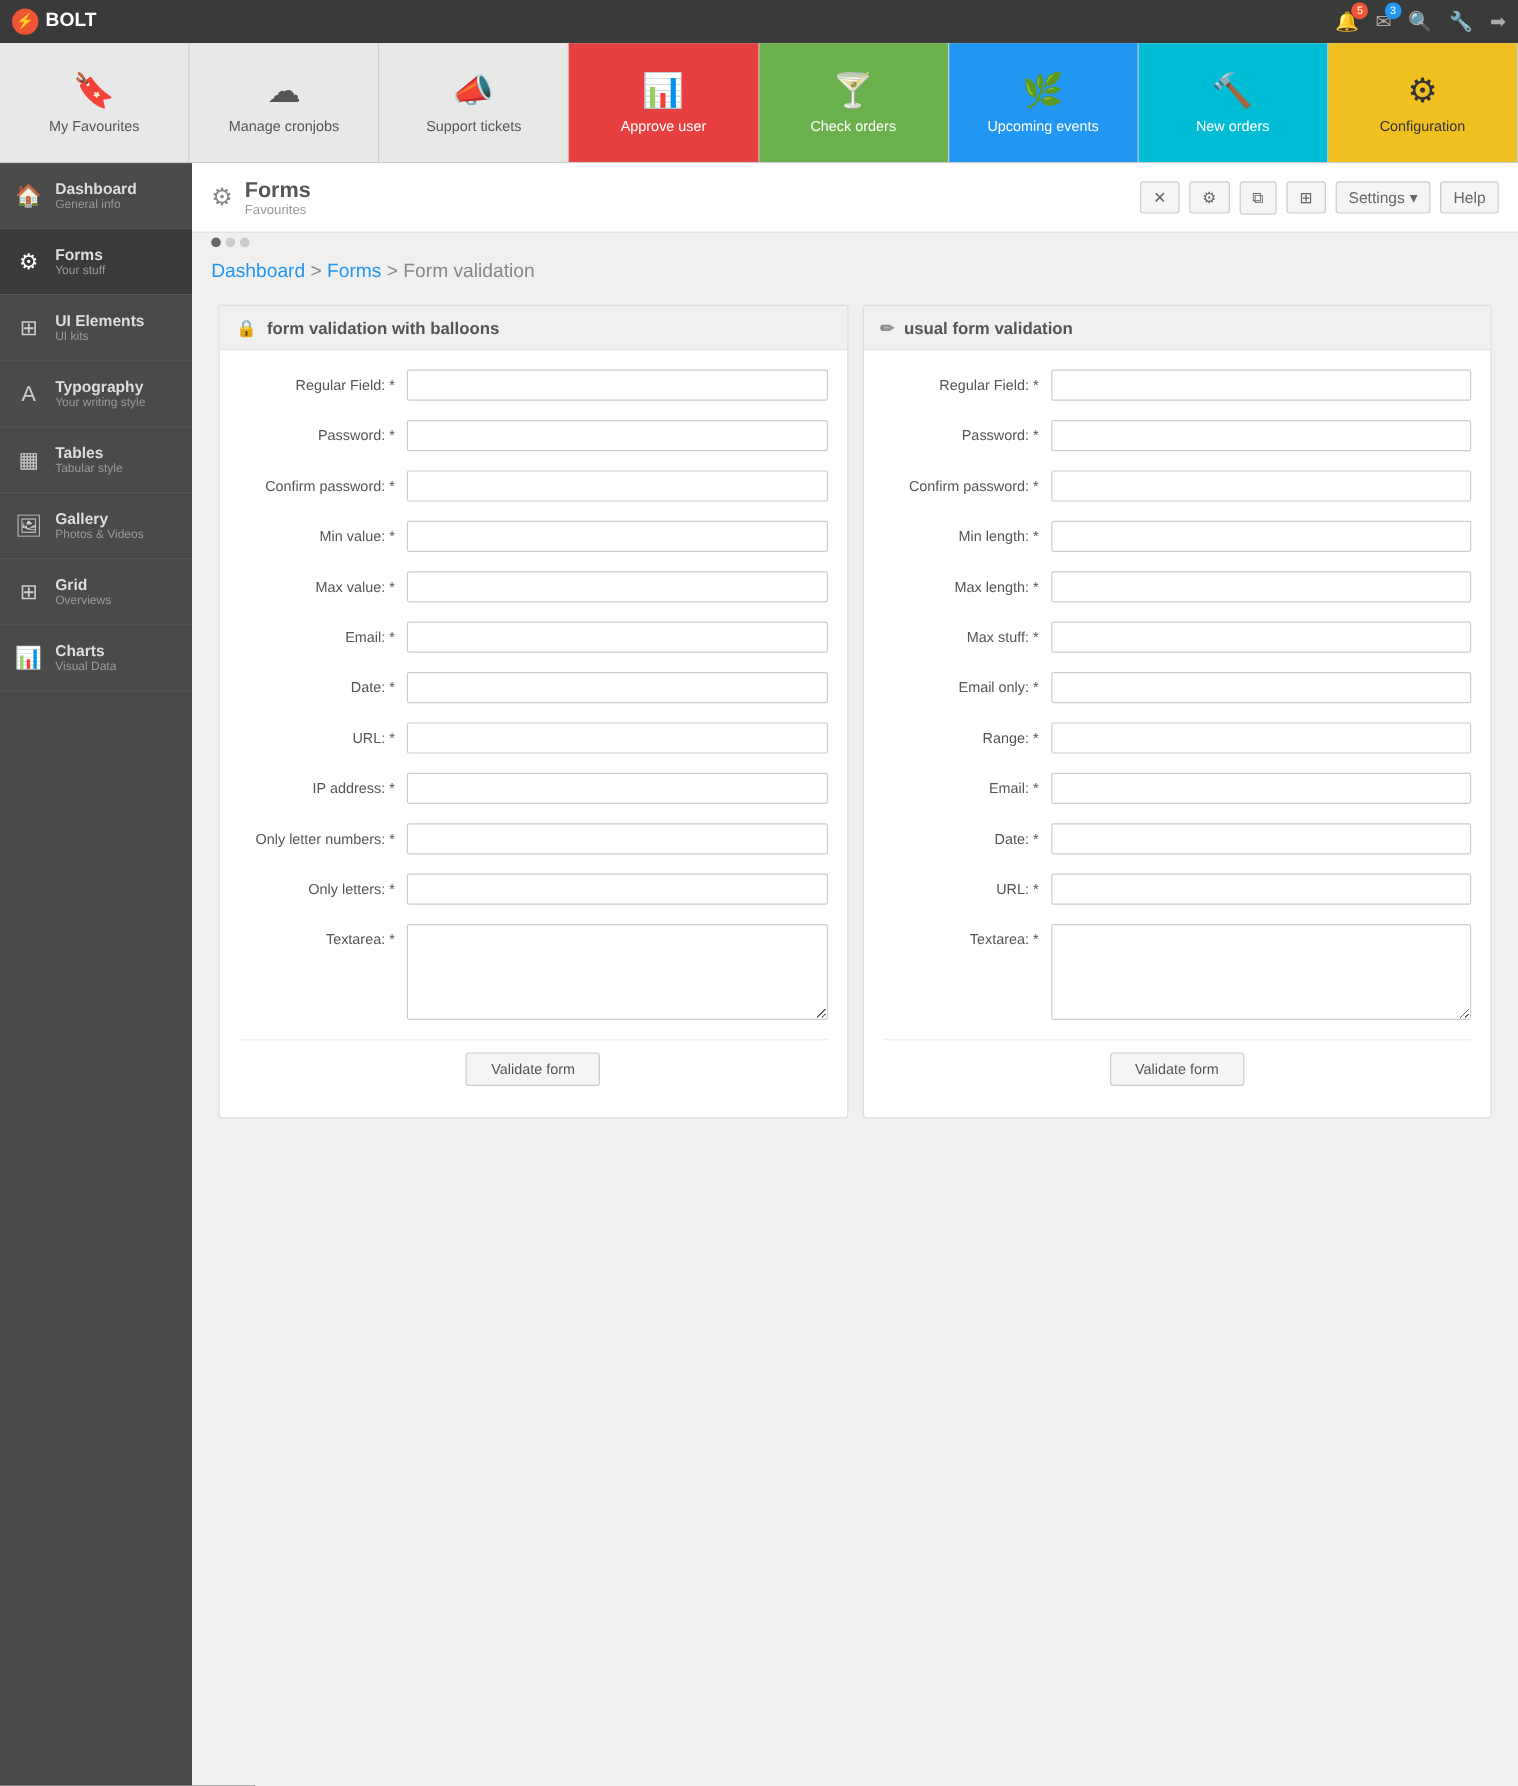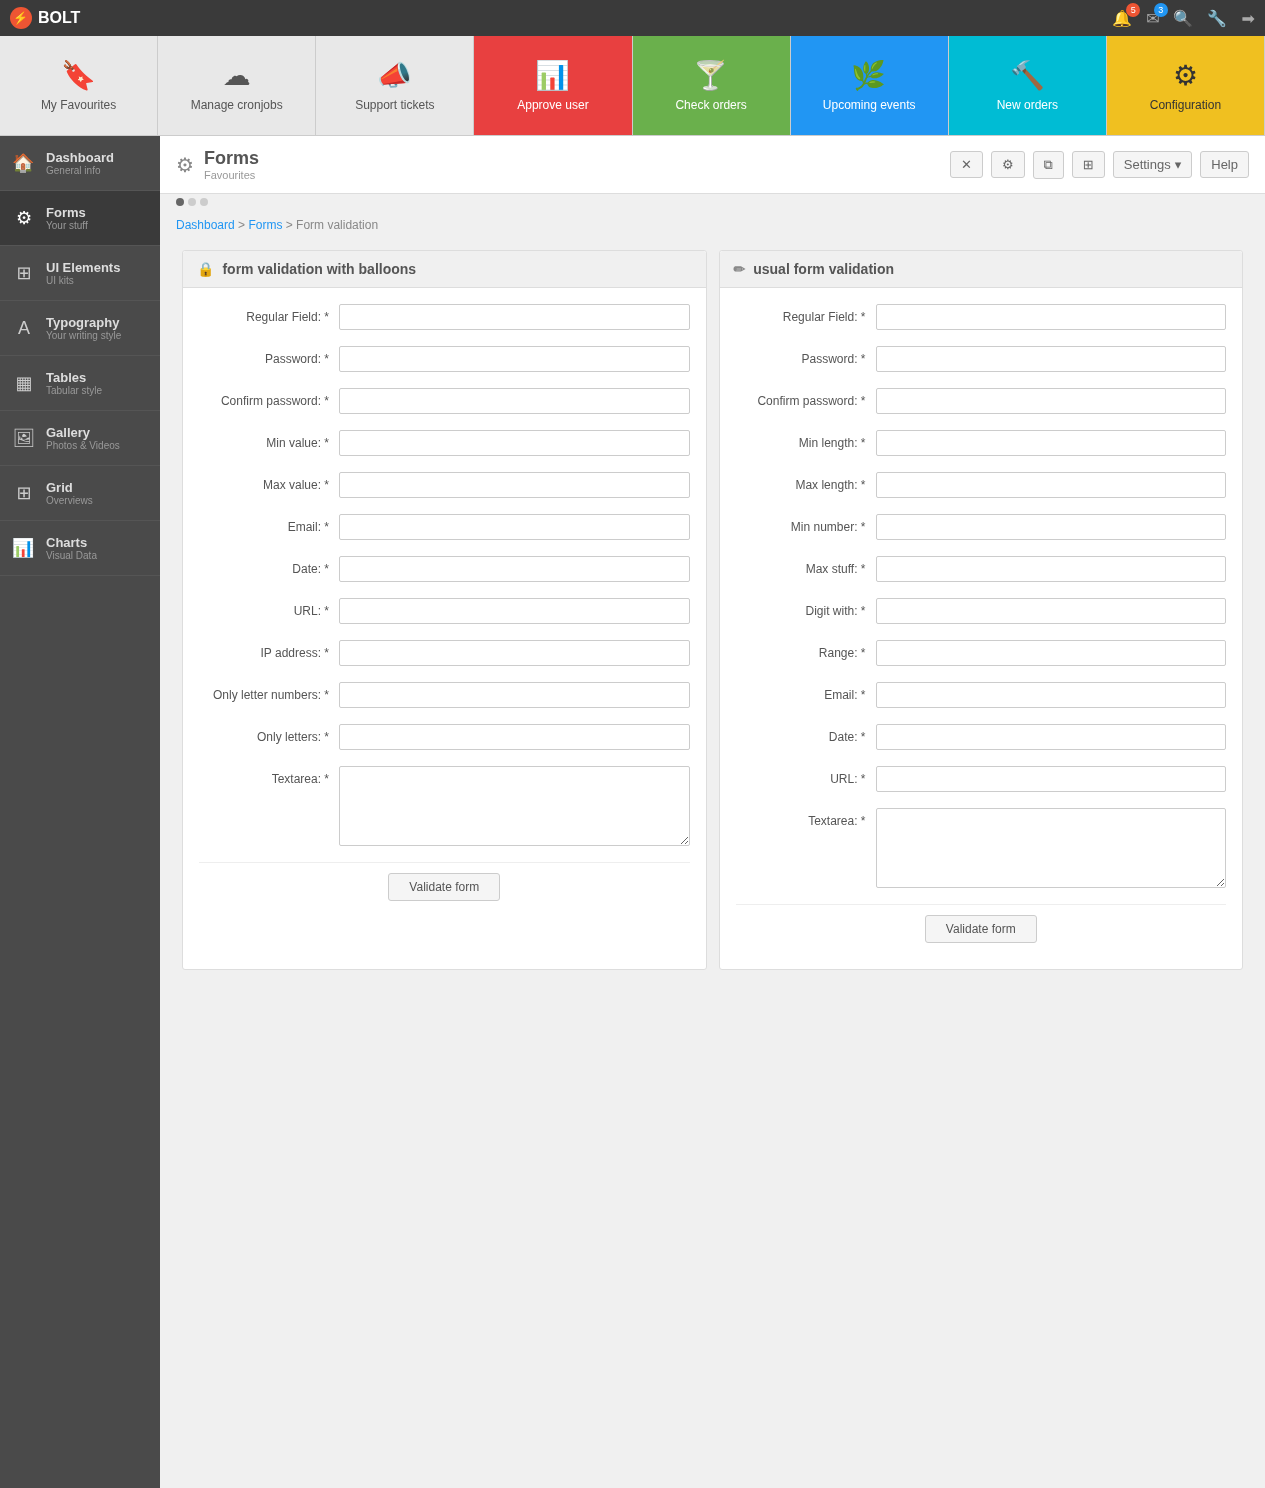--- a/index.html
+++ b/index.html
@@ -45,21 +45,21 @@
     #content-header .title-area .page-icon { color: #888; font-size: 20px; }
     #content-header .page-title { font-size: 18px; font-weight: bold; color: #555; }
     #content-header .page-subtitle { font-size: 11px; color: #999; }
     #content-header .toolbar { display: flex; align-items: center; gap: 8px; }
     .toolbar-btn { border: 1px solid #ccc; background: #f5f5f5; padding: 5px 10px; cursor: pointer; border-radius: 3px; color: #666; font-size: 13px; display: flex; align-items: center; gap: 4px; }
     .tab-dots { display: flex; gap: 4px; padding: 4px 16px; }
     .tab-dot { width: 8px; height: 8px; border-radius: 50%; background: #ccc; }
     .tab-dot.active { background: #666; }
 
     
-    #breadcrumb { padding: 8px 16px; font-size: 12px; color: #888; }
+    #breadcrumb { padding: 8px 16px; font-size: 16px; color: #888; }
     #breadcrumb a { color: #2196F3; text-decoration: none; }
     #breadcrumb span { color: #888; }
 
     
     #forms-container { display: flex; gap: 0; padding: 10px 16px; }
     .form-panel { flex: 1; background: #fff; border: 1px solid #ddd; border-radius: 3px; margin: 0 6px; }
     .form-panel-header { background: #f0f0f0; padding: 10px 14px; border-bottom: 1px solid #ddd; display: flex; align-items: center; gap: 8px; font-size: 14px; font-weight: bold; color: #555; border-radius: 3px 3px 0 0; }
     .form-panel-header .panel-icon { color: #888; }
     .form-body { padding: 16px; }
     .form-row { display: flex; align-items: flex-start; margin-bottom: 16px; gap: 10px; }
@@ -316,29 +316,25 @@
           </div>
           <div class="form-row">
             <label class="form-label">Min length: *</label>
             <input type="text" class="form-input" style="">
           </div>
           <div class="form-row">
             <label class="form-label">Max length: *</label>
             <input type="text" class="form-input" style="">
           </div>
           <div class="form-row">
-            <label class="form-label">Min number: *</label>
-            <input type="text" class="form-input" style="">
-          </div>
-          <div class="form-row">
             <label class="form-label">Max stuff: *</label>
             <input type="text" class="form-input" style="">
           </div>
           <div class="form-row">
-            <label class="form-label">Digit with: *</label>
+            <label class="form-label">Email only: *</label>
             <input type="text" class="form-input" style="">
           </div>
           <div class="form-row">
             <label class="form-label">Range: *</label>
             <input type="text" class="form-input" style="">
           </div>
           <div class="form-row">
             <label class="form-label">Email: *</label>
             <input type="text" class="form-input" style="">
           </div>

